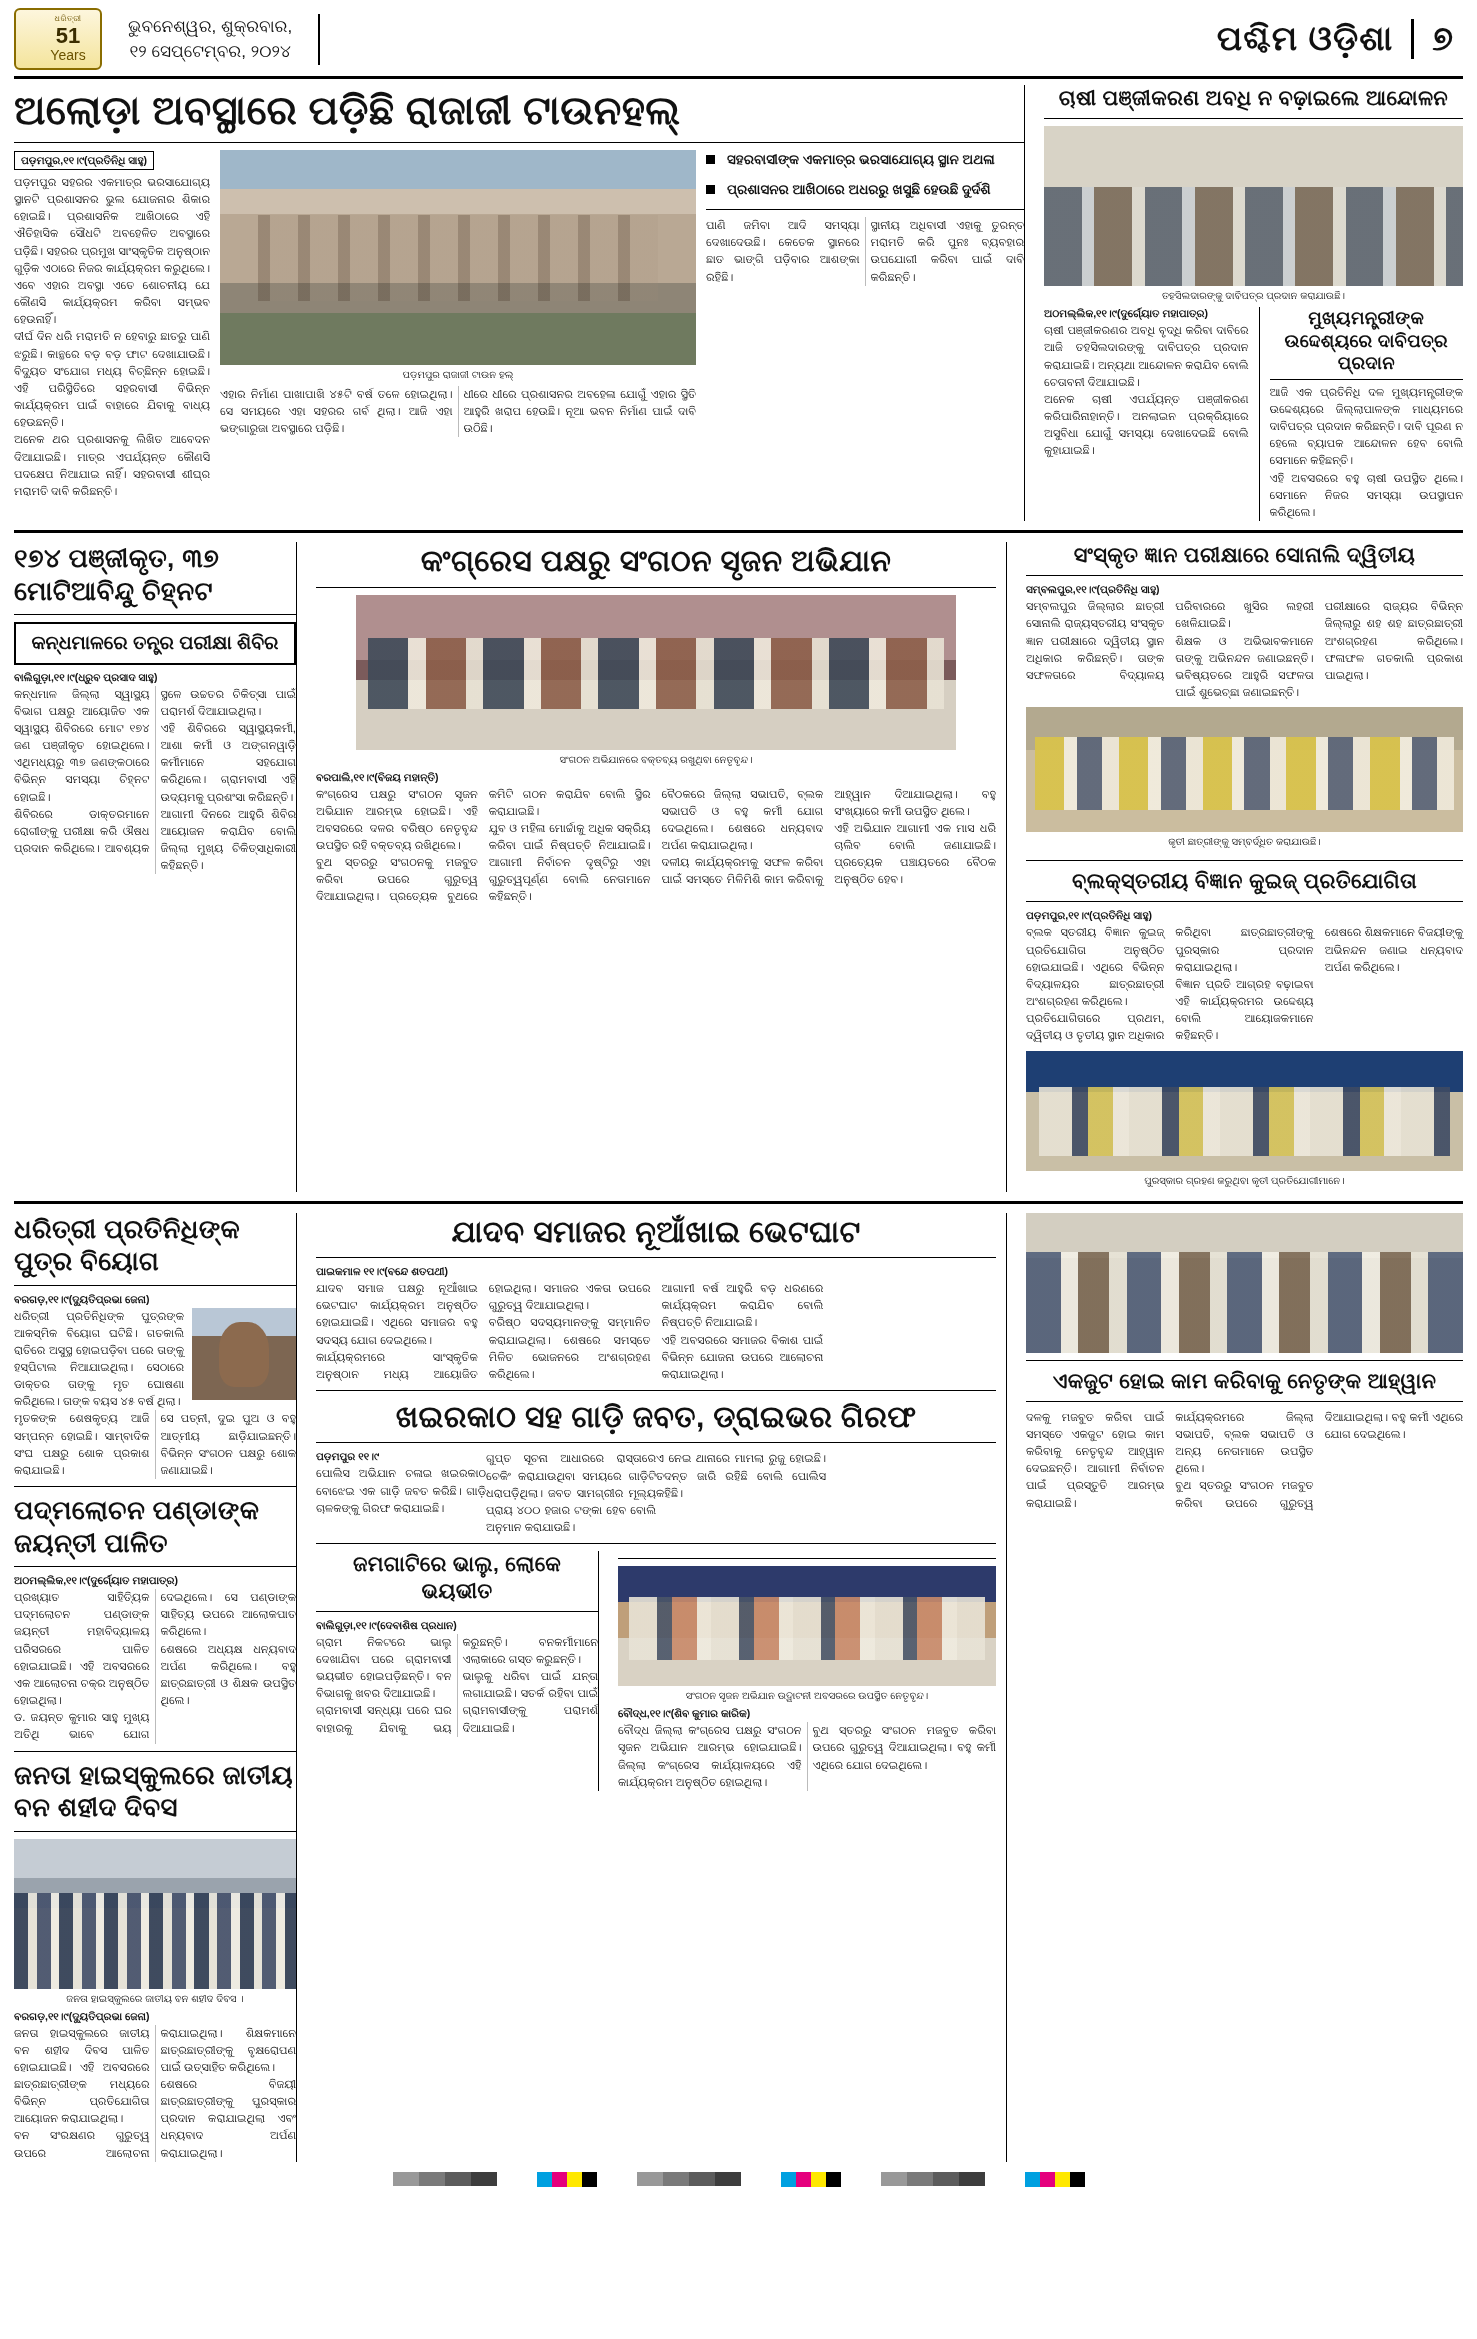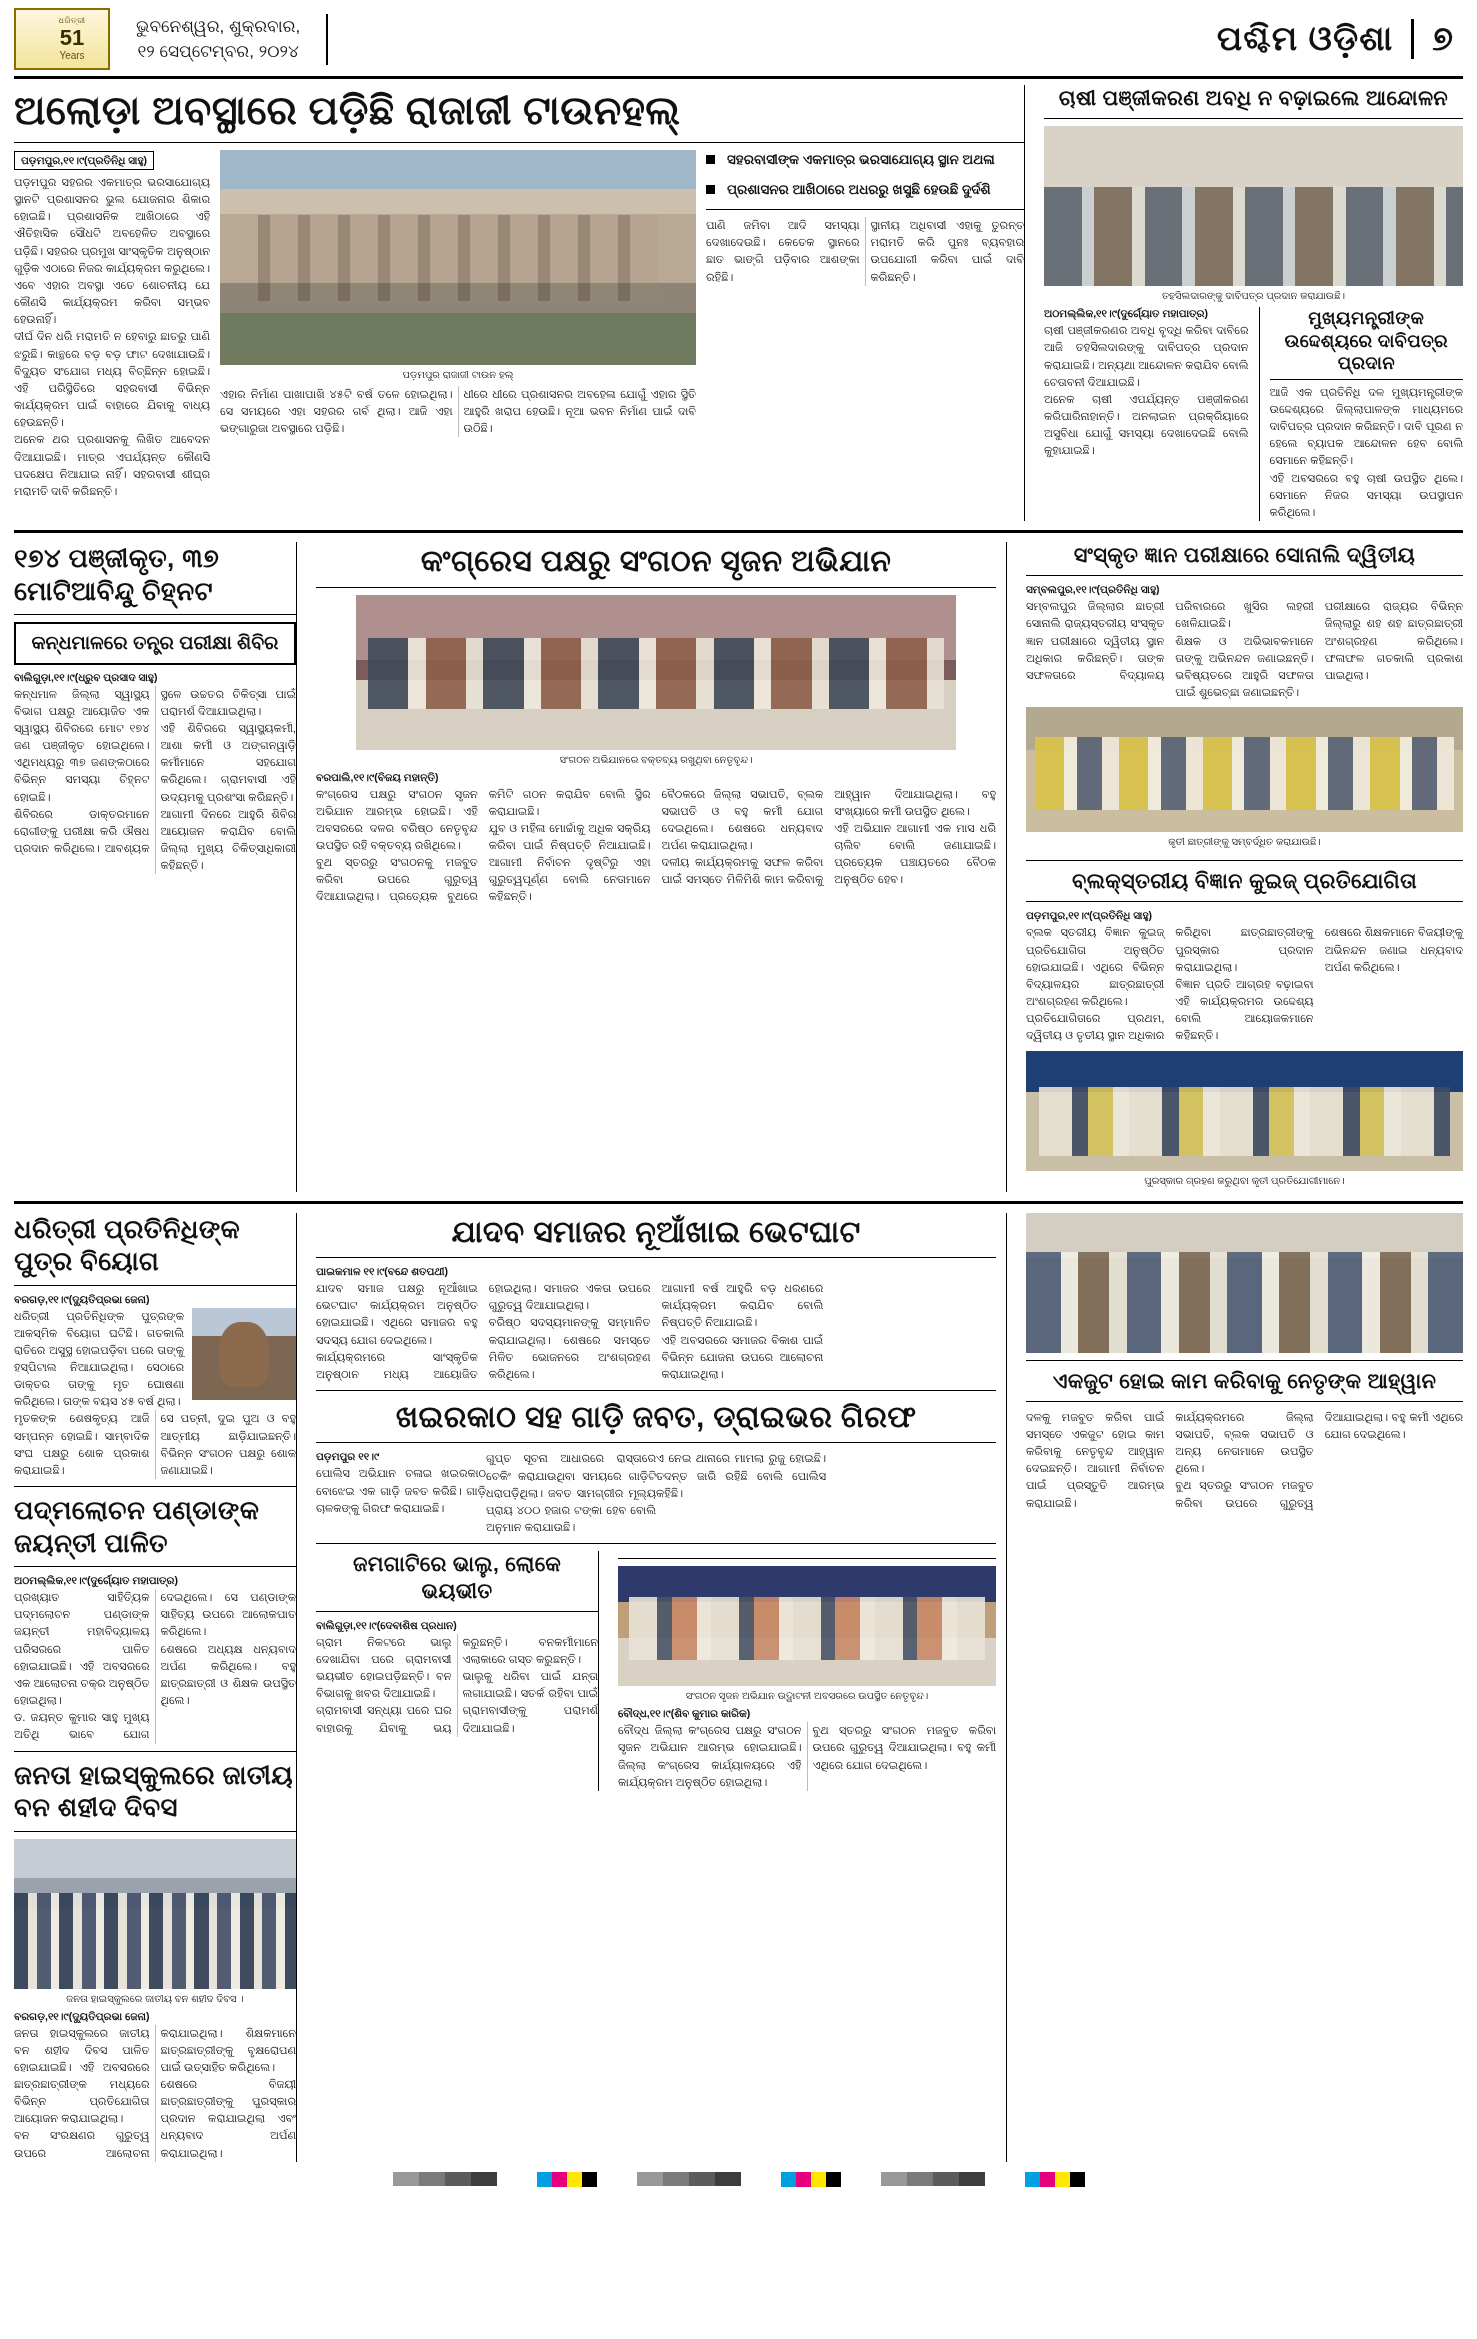--- a/index.html
+++ b/index.html
@@ -19,32 +19,32 @@
 
   
   .masthead {
     display: flex;
     align-items: center;
     border-bottom: 3px solid #000;
     padding-bottom: 6px;
     margin-bottom: 6px;
   }
   .logo-badge {
-    width: 96px; height: 62px;
+    width: 88px; height: 62px;
     border: 2px solid #8a6d00;
-    border-radius: 0;
+    border-radius: 6px;
     background: linear-gradient(#fdf6dd,#f4e49c);
     display:flex; flex-direction:column; align-items:center; justify-content:center;
     font-size: 10px; color:#6b5200; line-height:1.1;
     flex: 0 0 auto;
     padding-left: 20px;
   }
   .logo-badge .yrs { font-size:22px; font-weight:bold; color:#3b2d00; }
   .logo-badge .top { font-size:8px; letter-spacing:.5px; }
-  .logo-badge .bot { font-size:10px; }
+  .logo-badge .bot { font-size:14px; }
   .masthead-place {
     flex: 0 0 auto;
     padding-left: 26px;
     font-size: 17px;
     line-height: 1.5;
     text-align:center;
     border-right: 2px solid #000;
     padding-right: 26px;
     margin-right: 20px;
   }

